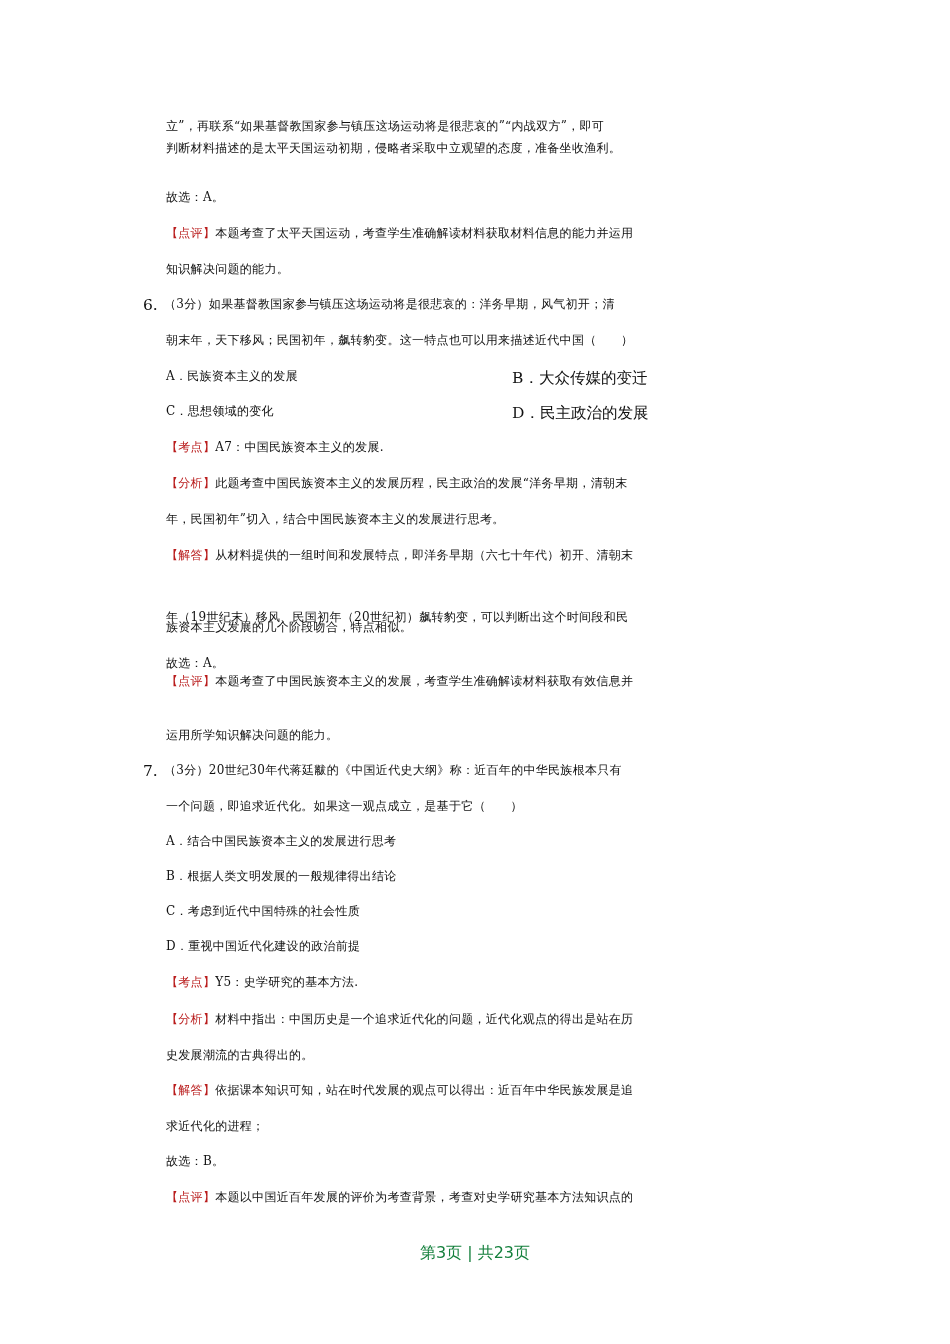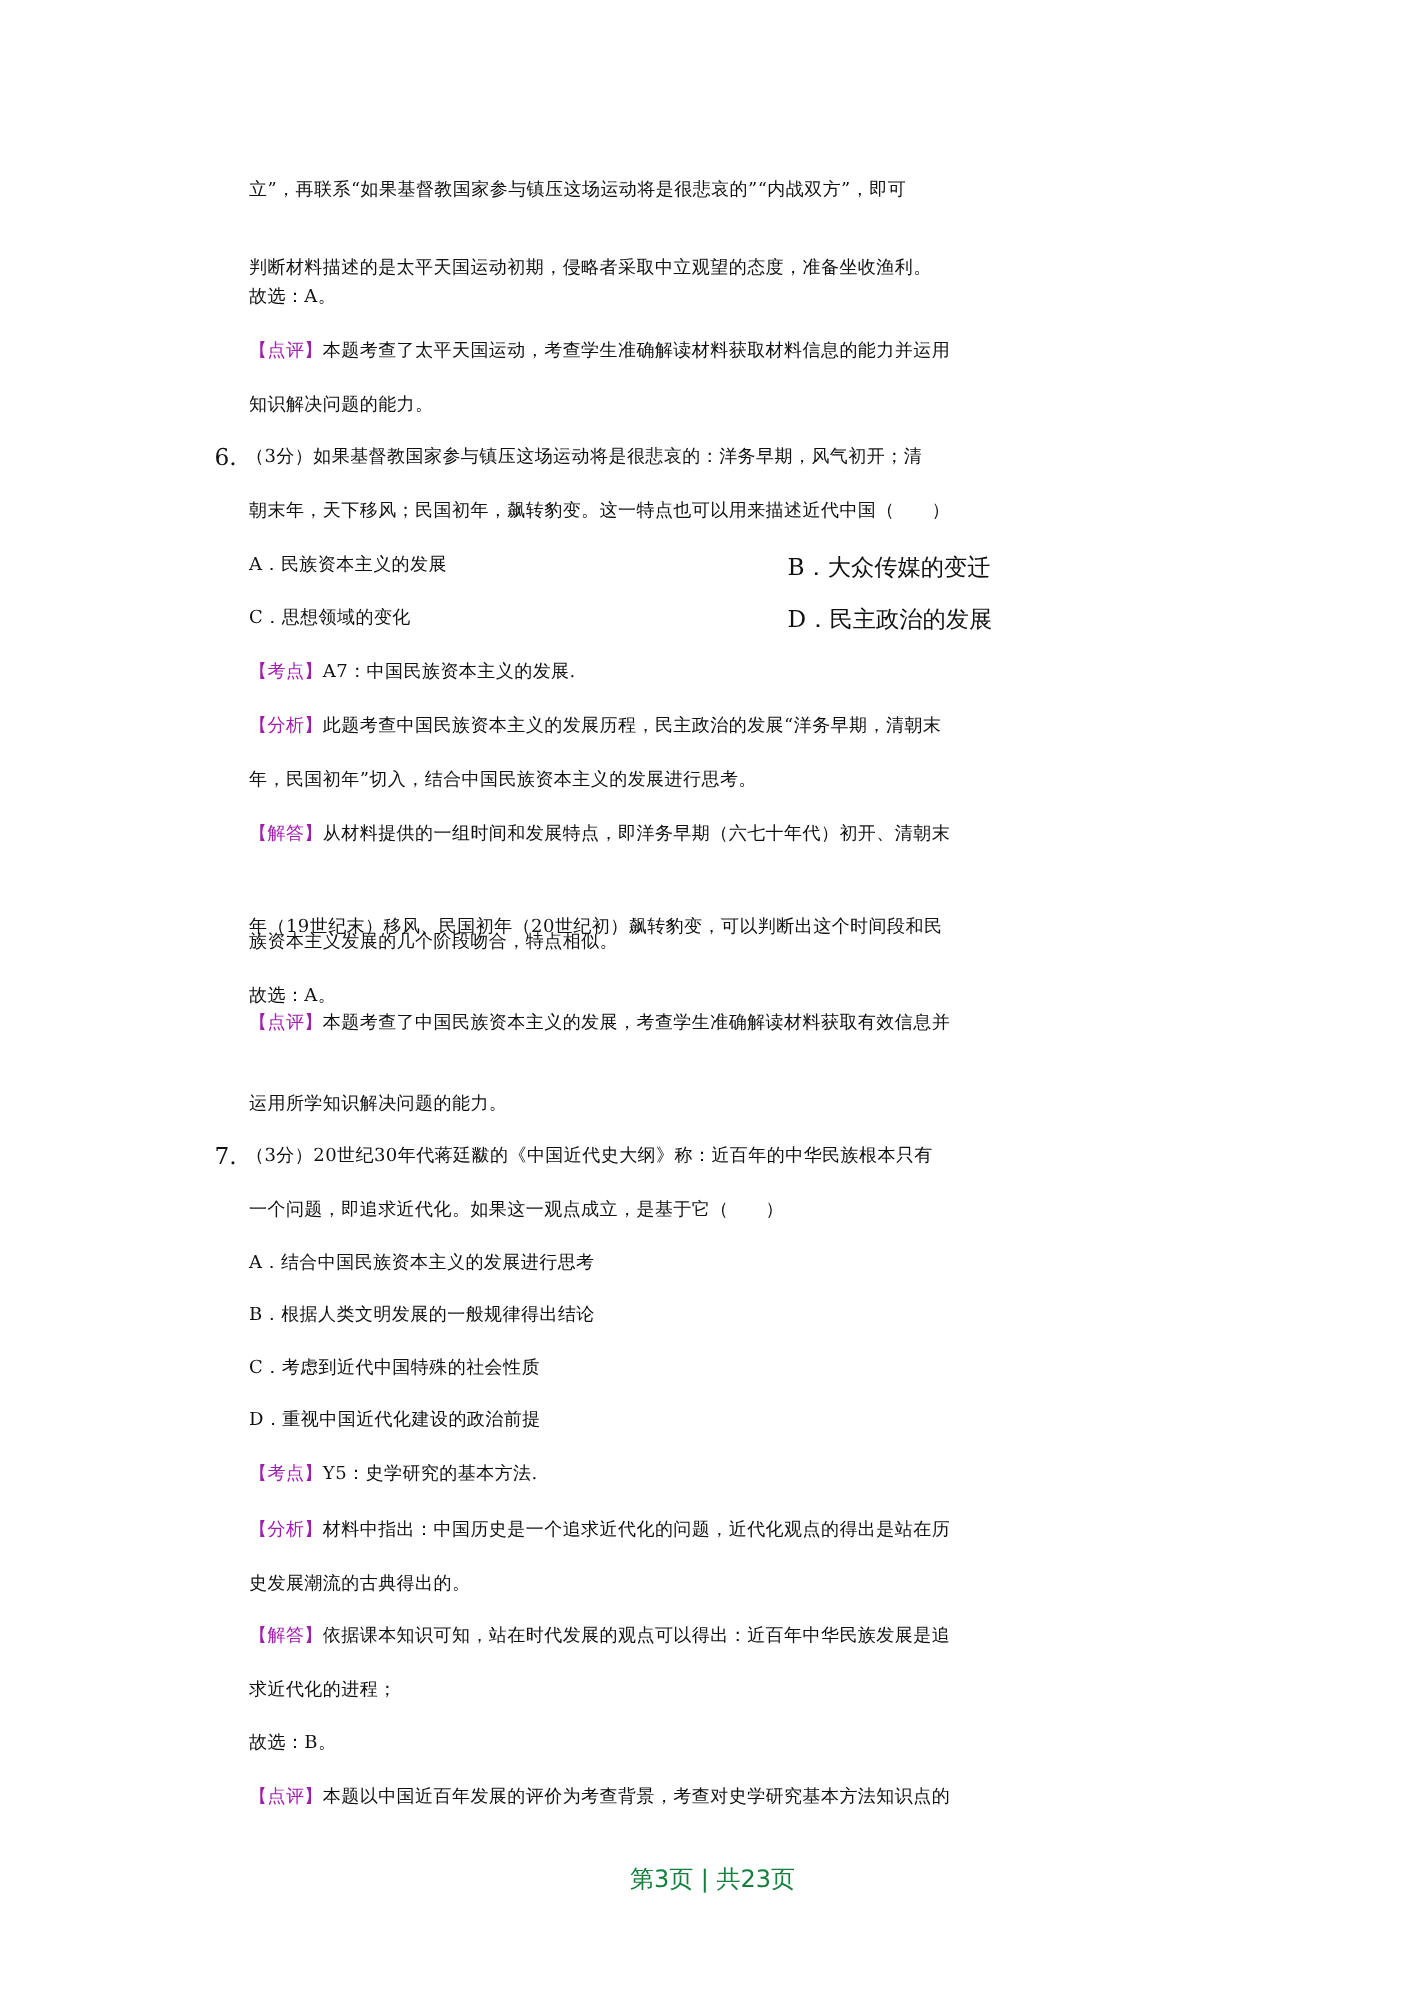--- a/index.html
+++ b/index.html
@@ -1,29 +1,29 @@
 <!DOCTYPE html>
 <html><head>
 <meta charset="utf-8">
 <style>
   html, body { margin: 0; padding: 0; background: #ffffff; }
   body { width: 950px; height: 1344px; position: relative; overflow: hidden;
          font-family: "DejaVu Serif", "Liberation Serif", serif; color: #111; }
   .line { position: absolute; left: 166px; font-size: 12px; white-space: nowrap; letter-spacing: 0.3px; }
   .qnum { position: absolute; left: 143px; font-size: 15.5px; }
-  .tag { color: #a21caf; font-family: Liberation Serif, serif; }
-  .optB { position: absolute; left: 525px; font-size: 15.5px; white-space: nowrap; }
+  .tag { color: #b91c1c; font-family: Liberation Serif, serif; }
+  .optB { position: absolute; left: 512px; font-size: 15.5px; white-space: nowrap; }
   .footer { position: absolute; top: 1243px; left: 0; width: 950px; text-align: center;
             font-family: "DejaVu Sans", "Liberation Sans", sans-serif; font-size: 16px; color: #15803d; }
 </style>
 </head>
 <body>
 
 <div class="line" style="top:118px">立”，再联系“如果基督教国家参与镇压这场运动将是很悲哀的”“内战双方”，即可</div>
-<div class="line" style="top:170px">判断材料描述的是太平天国运动初期，侵略者采取中立观望的态度，准备坐收渔利。</div>
+<div class="line" style="top:140px">判断材料描述的是太平天国运动初期，侵略者采取中立观望的态度，准备坐收渔利。</div>
 <div class="line" style="top:189px">故选：A。</div>
 <div class="line" style="top:225px"><span class="tag">【点评】</span><span>本题考查了太平天国运动，考查学生准确解读材料获取材料信息的能力并运用</span></div>
 <div class="line" style="top:261px">知识解决问题的能力。</div>
 
 <div class="qnum" style="top:296px">6.</div>
 <div class="line" style="top:296px; left:164px">（3分）如果基督教国家参与镇压这场运动将是很悲哀的：洋务早期，风气初开；清</div>
 <div class="line" style="top:332px">朝末年，天下移风；民国初年，飙转豹变。这一特点也可以用来描述近代中国（　　）</div>
 <div class="line" style="top:368px">A．民族资本主义的发展</div>
 <div class="optB" style="top:368px">B．大众传媒的变迁</div>
 <div class="line" style="top:403px">C．思想领域的变化</div>

